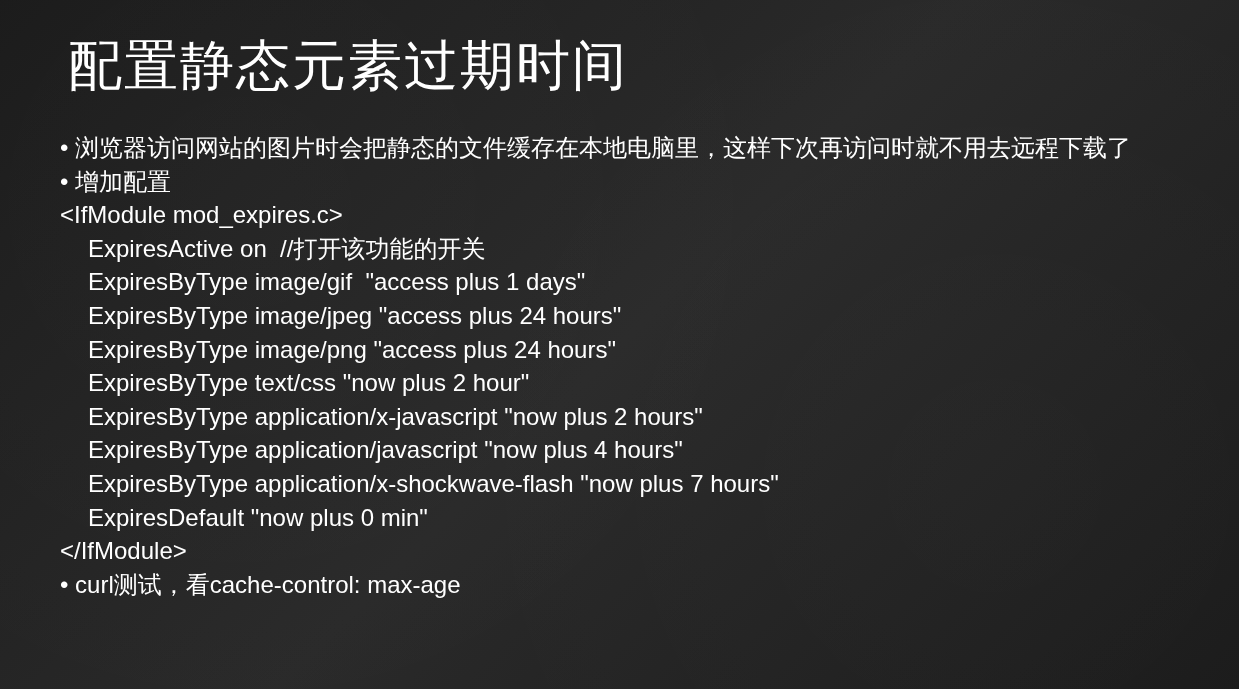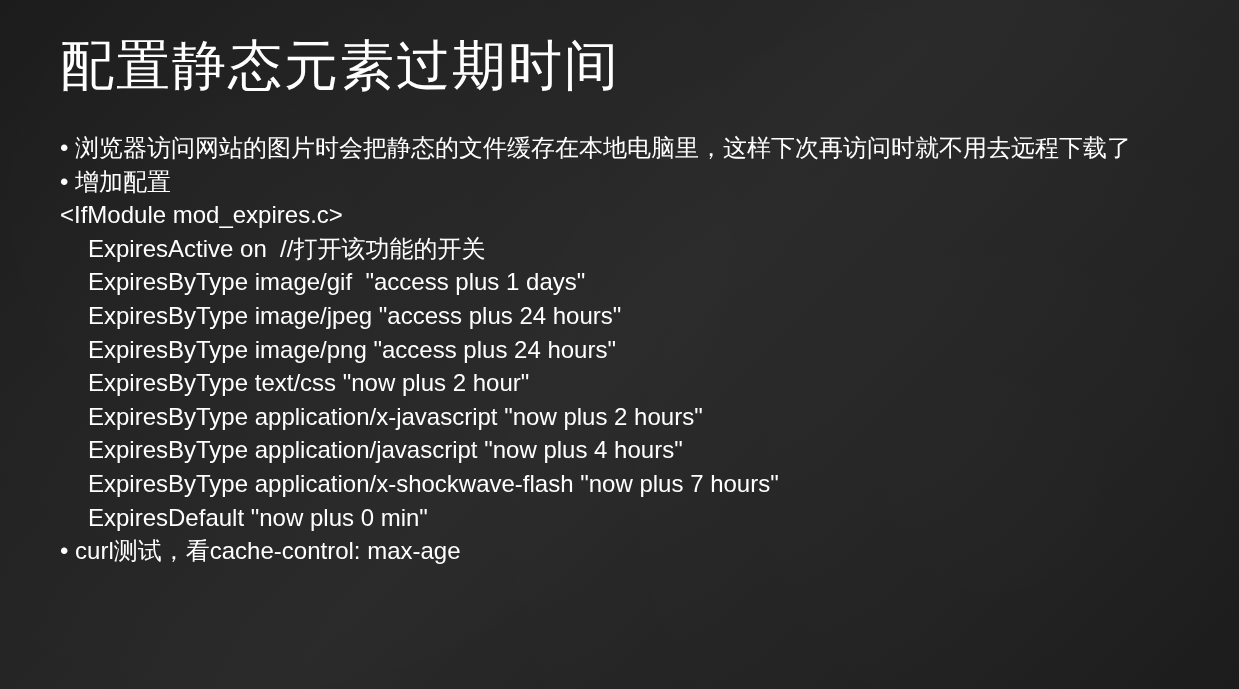--- a/index.html
+++ b/index.html
@@ -26,20 +26,21 @@
         radial-gradient(circle at 20% 30%, rgba(255,255,255,0.02) 0%, transparent 50%),
         radial-gradient(circle at 80% 70%, rgba(255,255,255,0.02) 0%, transparent 50%);
       pointer-events: none;
     }
     .title {
       font-size: 54px;
       font-weight: 300;
       margin-bottom: 28px;
       letter-spacing: 2px;
       position: relative;
+      margin-left: 8px;
     }
     .content {
       font-size: 24px;
       line-height: 1.4;
       font-weight: 300;
       position: relative;
     }
     .bullet {
       display: block;
     }
@@ -62,14 +63,15 @@
   <span class="code-line">&lt;IfModule mod_expires.c&gt;</span>
   <span class="code-line indent">ExpiresActive on  //打开该功能的开关</span>
   <span class="code-line indent">ExpiresByType image/gif  "access plus 1 days"</span>
   <span class="code-line indent">ExpiresByType image/jpeg "access plus 24 hours"</span>
   <span class="code-line indent">ExpiresByType image/png "access plus 24 hours"</span>
   <span class="code-line indent">ExpiresByType text/css "now plus 2 hour"</span>
   <span class="code-line indent">ExpiresByType application/x-javascript "now plus 2 hours"</span>
   <span class="code-line indent">ExpiresByType application/javascript "now plus 4 hours"</span>
   <span class="code-line indent">ExpiresByType application/x-shockwave-flash "now plus 7 hours"</span>
   <span class="code-line indent">ExpiresDefault "now plus 0 min"</span>
+  <span class="code-line">&lt;/IfModule&gt;</span>
   <span class="bullet">• curl测试，看cache-control: max-age</span>
 </div>
 
 </body></html>

